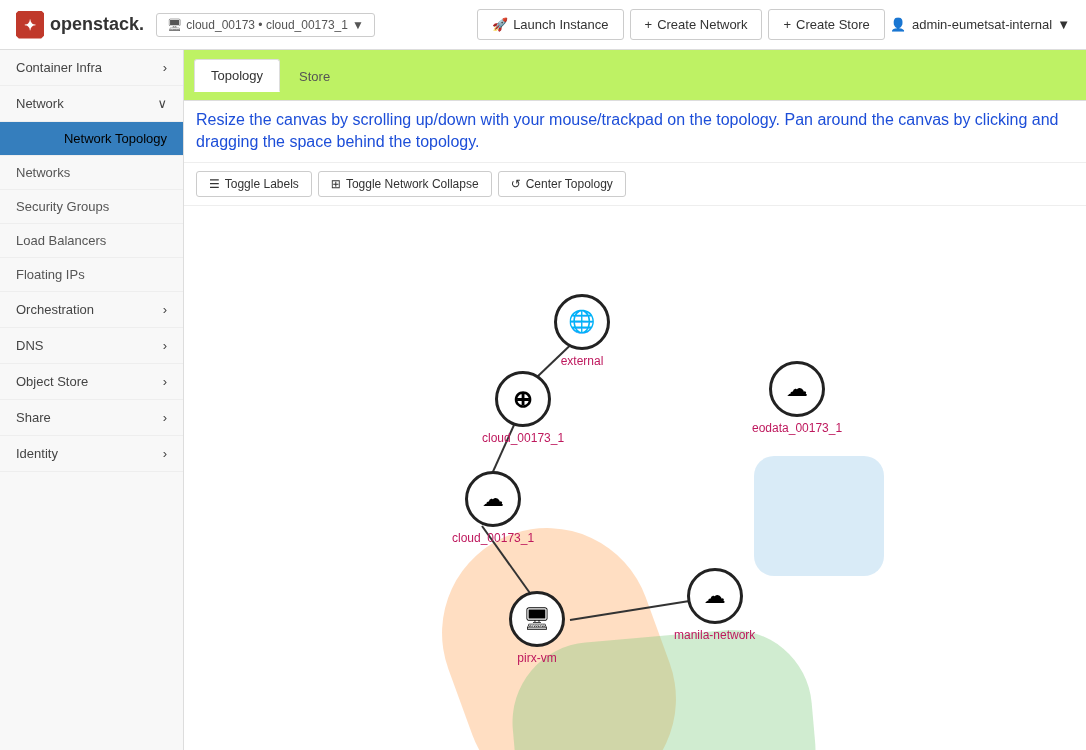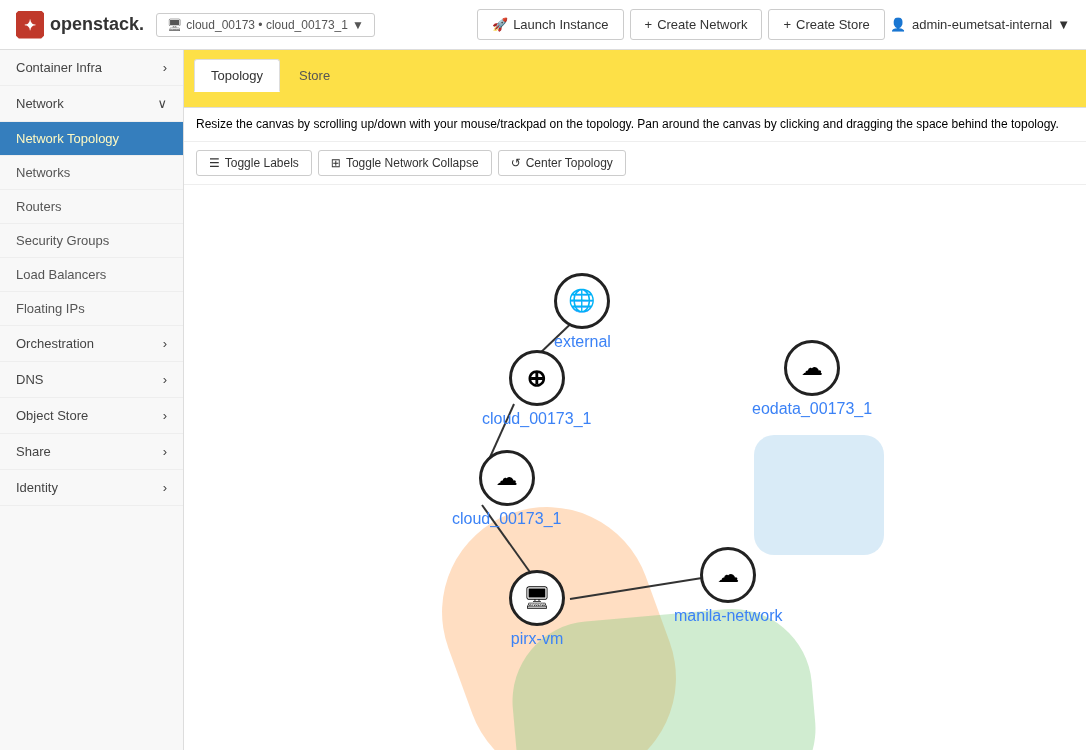--- a/index.html
+++ b/index.html
@@ -77,38 +77,39 @@
     .sidebar-sub-item {
       padding: 9px 16px;
       color: #555;
       font-size: 13px;
       border-bottom: 1px solid #eee;
       cursor: pointer;
       text-align: left;
     }
     .sidebar-sub-item.active {
       background: #357ebd;
-      color: #fef9c3;
+      color: #000000;
+      text-align: right;
     }
 
     
     .main-content {
       flex: 1;
       display: flex;
       flex-direction: column;
       overflow: hidden;
     }
 
     
     .tabs-row {
       display: flex;
-      align-items: flex-start;
+      align-items: center;
       border-bottom: 1px solid #ddd;
-      padding: 0 0 16px 10px;
-      background: #fde047;
+      padding: 0 0 9px 10px;
+      background: #bef264;
       padding-top: 8px;
     }
     .tab {
       padding: 8px 16px;
       cursor: pointer;
       font-size: 13px;
       color: #555;
       border: 1px solid transparent;
       border-bottom: none;
       border-radius: 3px 3px 0 0;
@@ -120,22 +121,22 @@
       background: #fff;
       border-color: #ddd;
       border-bottom: 1px solid #fff;
       color: #333;
       font-weight: 500;
     }
 
     
     .info-bar {
       padding: 8px 12px;
-      font-size: 12px;
-      color: #000000;
+      font-size: 16px;
+      color: #1d4ed8;
       background: #fff;
       border-bottom: 1px solid #eee;
       line-height: 1.4;
     }
 
     .toolbar {
       display: flex;
       align-items: center;
       gap: 6px;
       padding: 8px 12px;
@@ -177,22 +178,22 @@
       border-radius: 50%;
       border: 3px solid #222;
       background: #fff;
       display: flex;
       align-items: center;
       justify-content: center;
       font-size: 22px;
       cursor: pointer;
     }
     .node-label {
-      font-size: 16px;
-      color: #3b82f6;
+      font-size: 12px;
+      color: #be185d;
       white-space: nowrap;
     }
 
     
     .blob {
       position: absolute;
       border-radius: 50px;
     }
     .blob-orange {
       background: rgba(255, 160, 80, 0.35);
@@ -283,23 +284,20 @@
       <span>Network</span>
       <span class="chevron">∨</span>
     </div>
     <div class="sidebar-sub-item active">
       <span>Network Topology</span>
     </div>
     <div class="sidebar-sub-item">
       <span>Networks</span>
     </div>
     <div class="sidebar-sub-item">
-      <span>Routers</span>
-    </div>
-    <div class="sidebar-sub-item">
       <span>Security Groups</span>
     </div>
     <div class="sidebar-sub-item">
       <span>Load Balancers</span>
     </div>
     <div class="sidebar-sub-item">
       <span>Floating IPs</span>
     </div>
     <div class="sidebar-section-label">
       <span>Orchestration</span>

